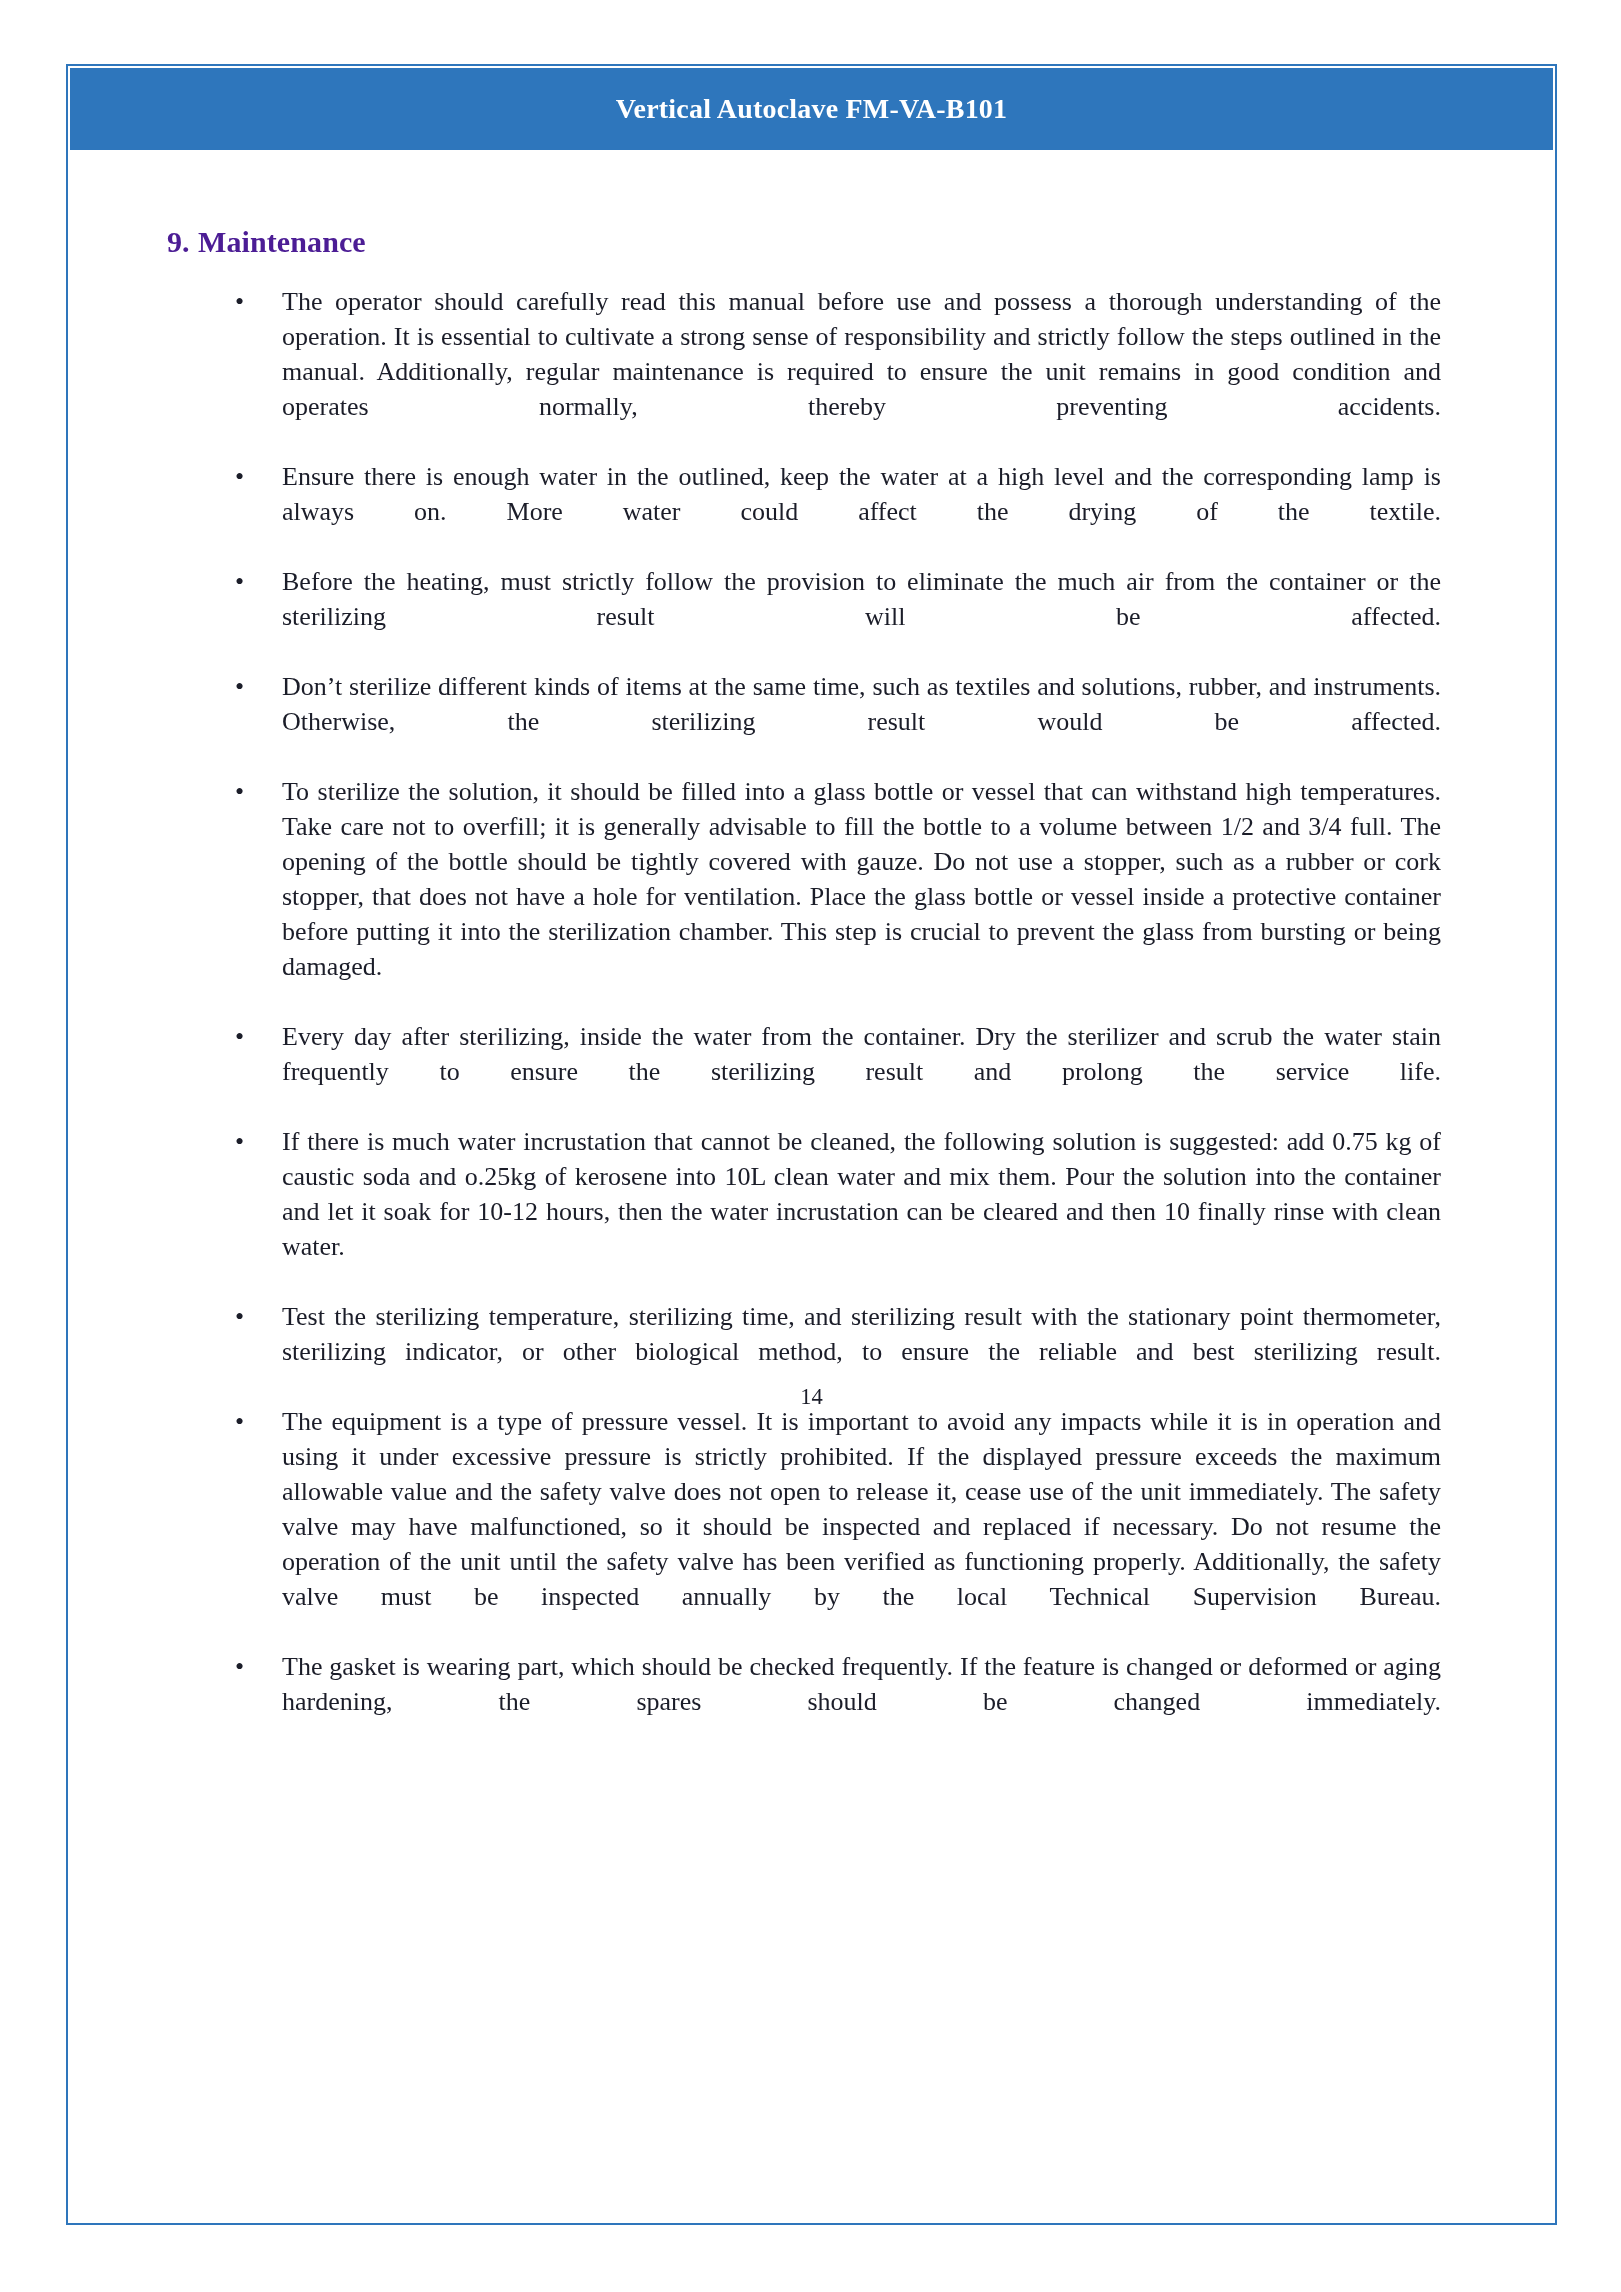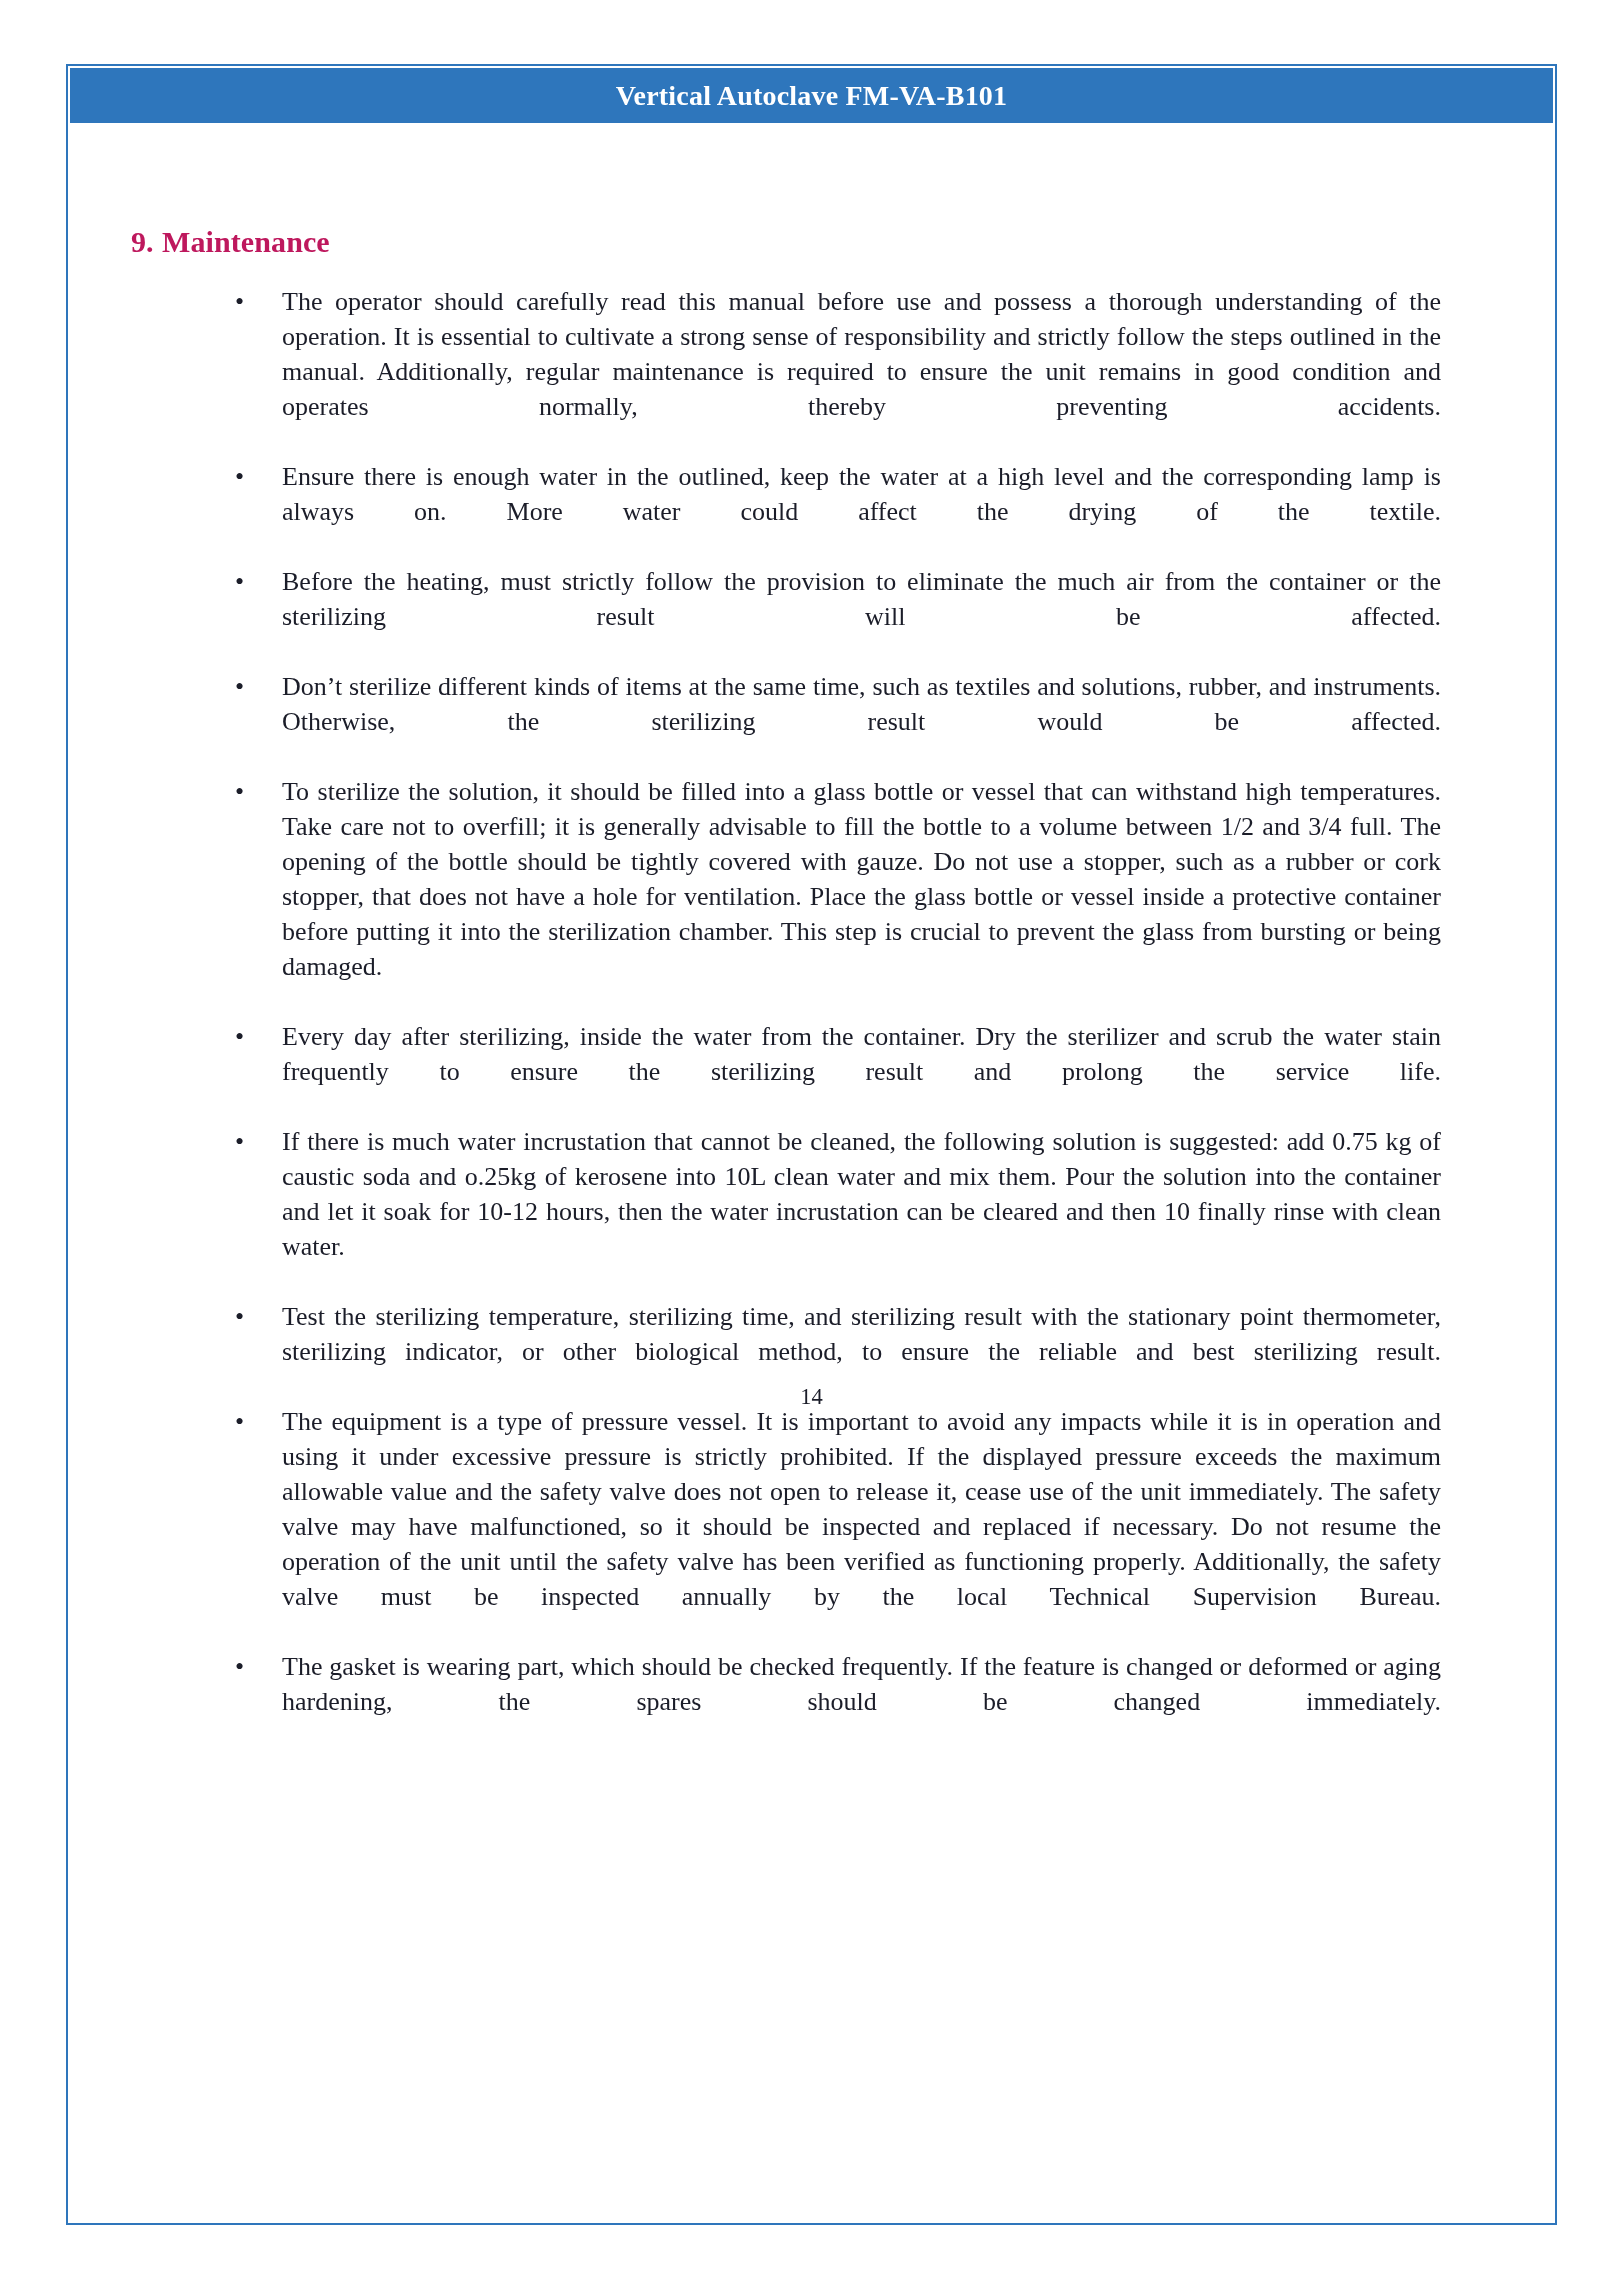--- a/index.html
+++ b/index.html
@@ -26,21 +26,21 @@
     box-sizing: border-box;
     background: #ffffff;
   }
 
   
   #header-banner {
     position: absolute;
     left: 2px;
     top: 2px;
     right: 2px;
-    height: 55px;
+    height: 82px;
     background: #2E76BC;
     display: flex;
     align-items: center;
     justify-content: center;
   }
   #header-title {
     color: #ffffff;
     font-size: 28px;
     font-weight: bold;
     letter-spacing: 0.2px;
@@ -124,21 +124,21 @@
 <body>
 
 <div id="page-frame" style="border-color: rgb(46, 118, 188);">
 
   <div id="header-banner" style="background: rgb(46, 118, 188);">
     <div id="header-title">Vertical Autoclave FM-VA-B101</div>
   </div>
 
   <div id="content">
 
-    <div id="section-heading" style="color: #be185d;">
+    <div id="section-heading" style="color: #4c1d95; margin-left: 36px;">
       <span class="num">9.</span><span>Maintenance</span>
     </div>
 
     <ul id="bullet-list">
         <li>
           <span class="bullet-mark">•</span>
           <span class="bullet-text">The operator should carefully read this manual before use and possess a thorough understanding of the operation. It is essential to cultivate a strong sense of responsibility and strictly follow the steps outlined in the manual. Additionally, regular maintenance is required to ensure the unit remains in good condition and operates normally, thereby preventing accidents.</span>
         </li>
         <li>
           <span class="bullet-mark">•</span>

